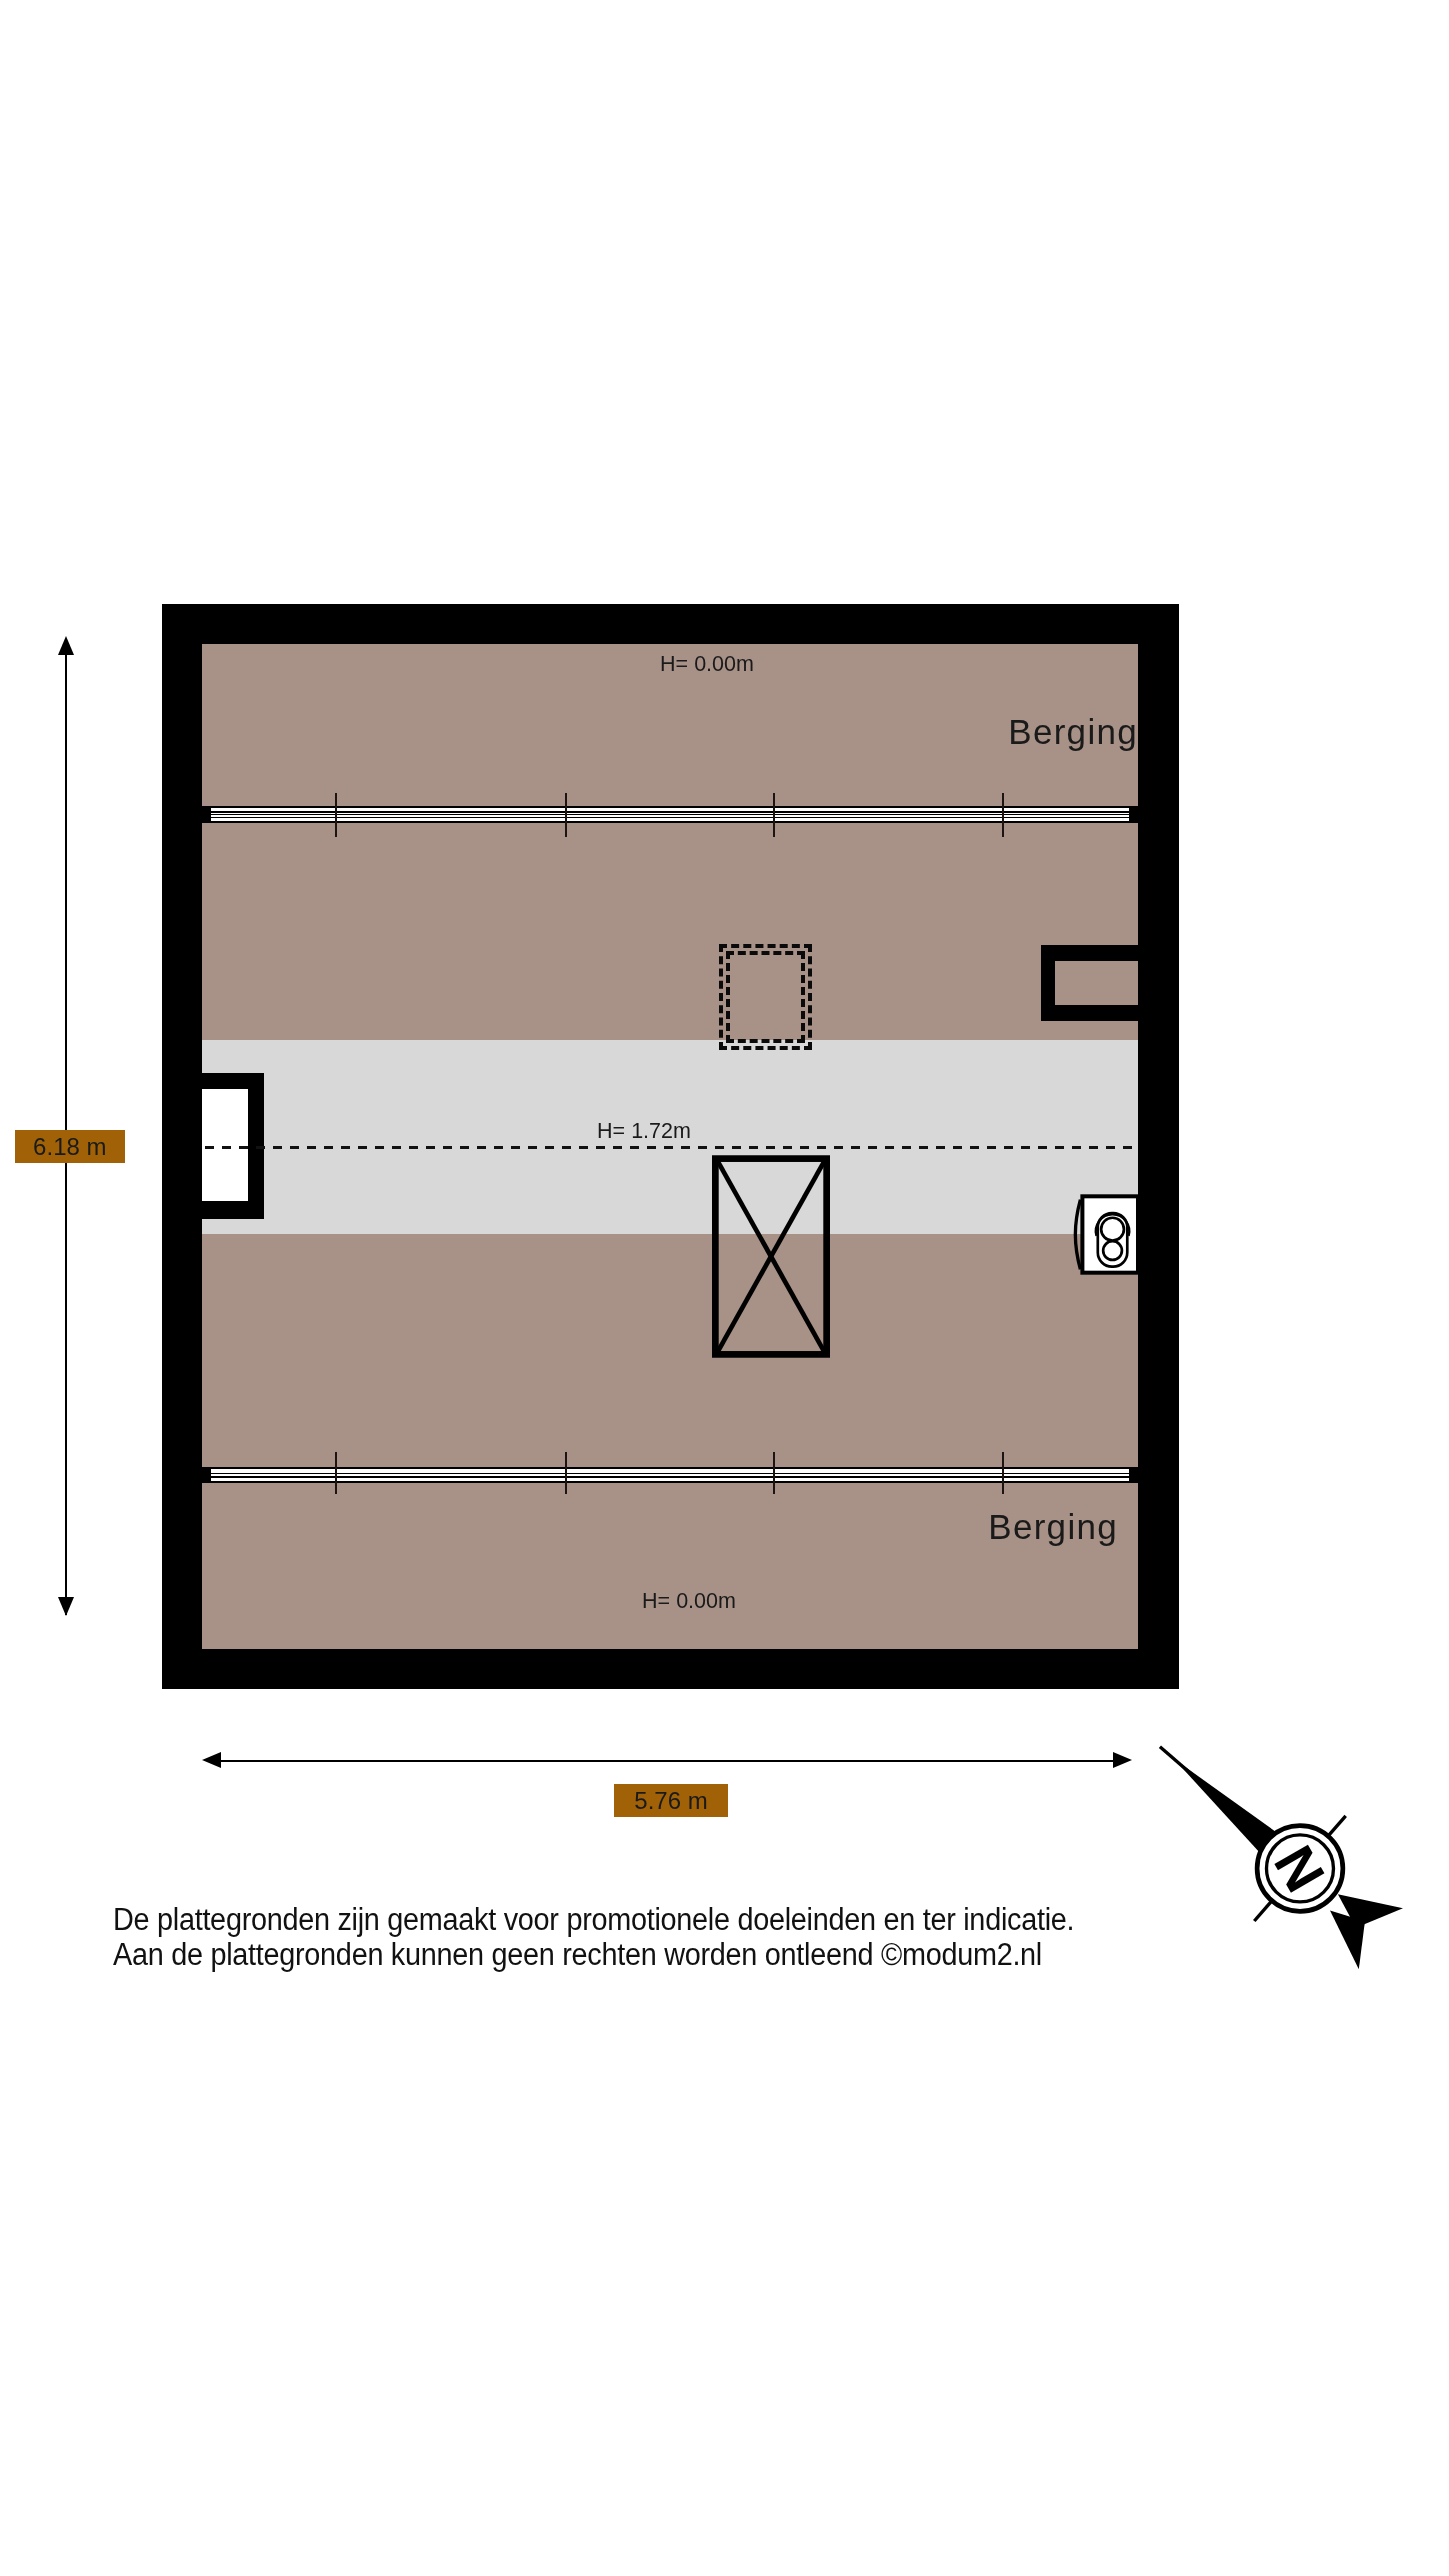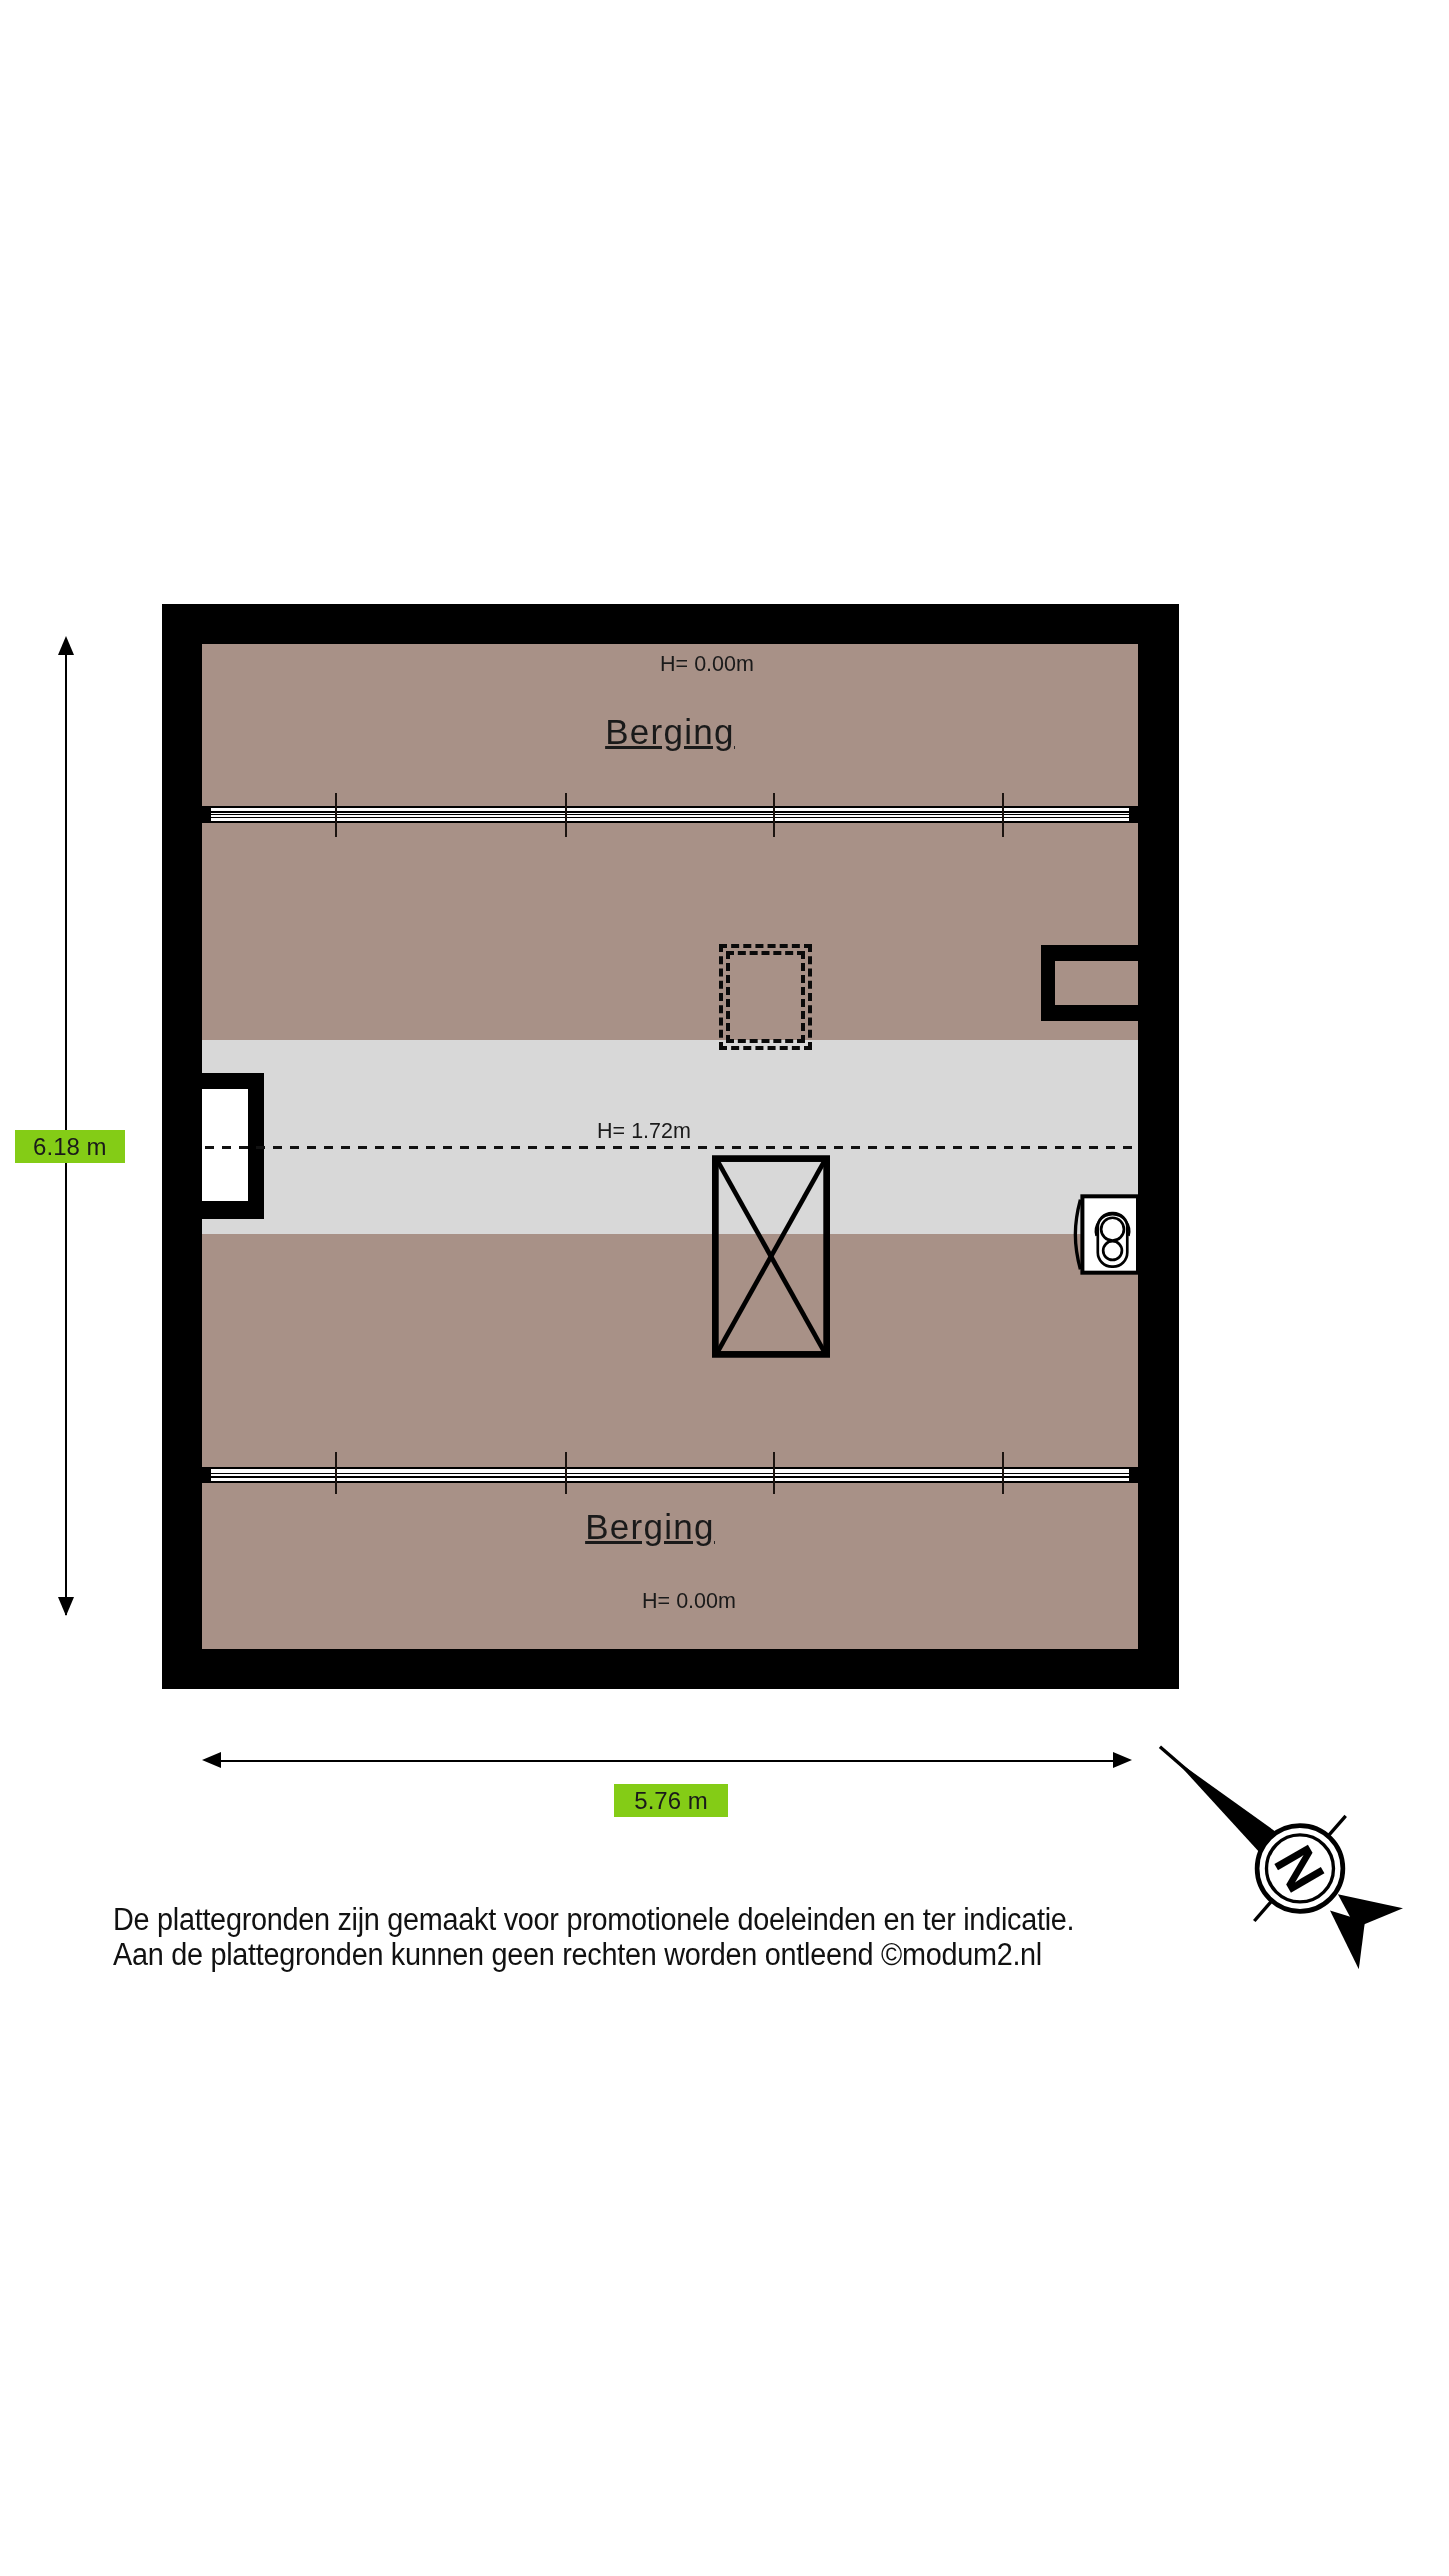--- a/index.html
+++ b/index.html
@@ -29,32 +29,32 @@
 
   
   .window-frame{left:202px;top:1073px;width:62px;height:146px;background:#000;}
   .window-glass{left:202px;top:1089px;width:46px;height:112px;background:#fff;}
 
   
   .dash-line{left:205px;top:1146px;width:933px;height:2.7px;
              background:repeating-linear-gradient(90deg,#111 0 8.7px,transparent 8.7px 17px);}
 
   
-  .room-label{font-size:35px;letter-spacing:1.3px;text-align:center;white-space:nowrap;text-decoration:underline;}
+  .room-label{font-size:35px;letter-spacing:1.3px;text-align:right;white-space:nowrap;}
   .h-label{font-size:21.5px;text-align:center;white-space:nowrap;margin-left:37px;}
 
   
   .dim-line-v{left:65px;top:641px;width:2px;height:974px;background:#000;}
   .dim-line-h{left:208px;top:1760px;width:919px;height:2px;background:#000;}
   .arrow{width:0;height:0;}
   .arrow-up{left:58px;top:636px;border-left:8.7px solid transparent;border-right:8.7px solid transparent;border-bottom:19px solid #000;}
   .arrow-down{left:58px;top:1597px;border-left:8.7px solid transparent;border-right:8.7px solid transparent;border-top:19px solid #000;}
   .arrow-left{left:202px;top:1752px;border-top:8.7px solid transparent;border-bottom:8.7px solid transparent;border-right:19px solid #000;}
   .arrow-right{left:1113px;top:1752px;border-top:8.7px solid transparent;border-bottom:8.7px solid transparent;border-left:19px solid #000;}
-  .dim-label{font-size:24px;background:#84cc16;text-align:center;white-space:nowrap;padding:2.7px 4px;}
+  .dim-label{font-size:24px;background:#a16207;text-align:center;white-space:nowrap;padding:2.7px 4px;}
 
   
   .footer-line{left:113px;font-size:31px;letter-spacing:-0.3px;transform:scaleX(0.93);transform-origin:left center;white-space:nowrap;color:#111;}
 </style>
 </head>
 <body>
 
 <div class="page">
 
   <div class="abs plan-wall"></div>

